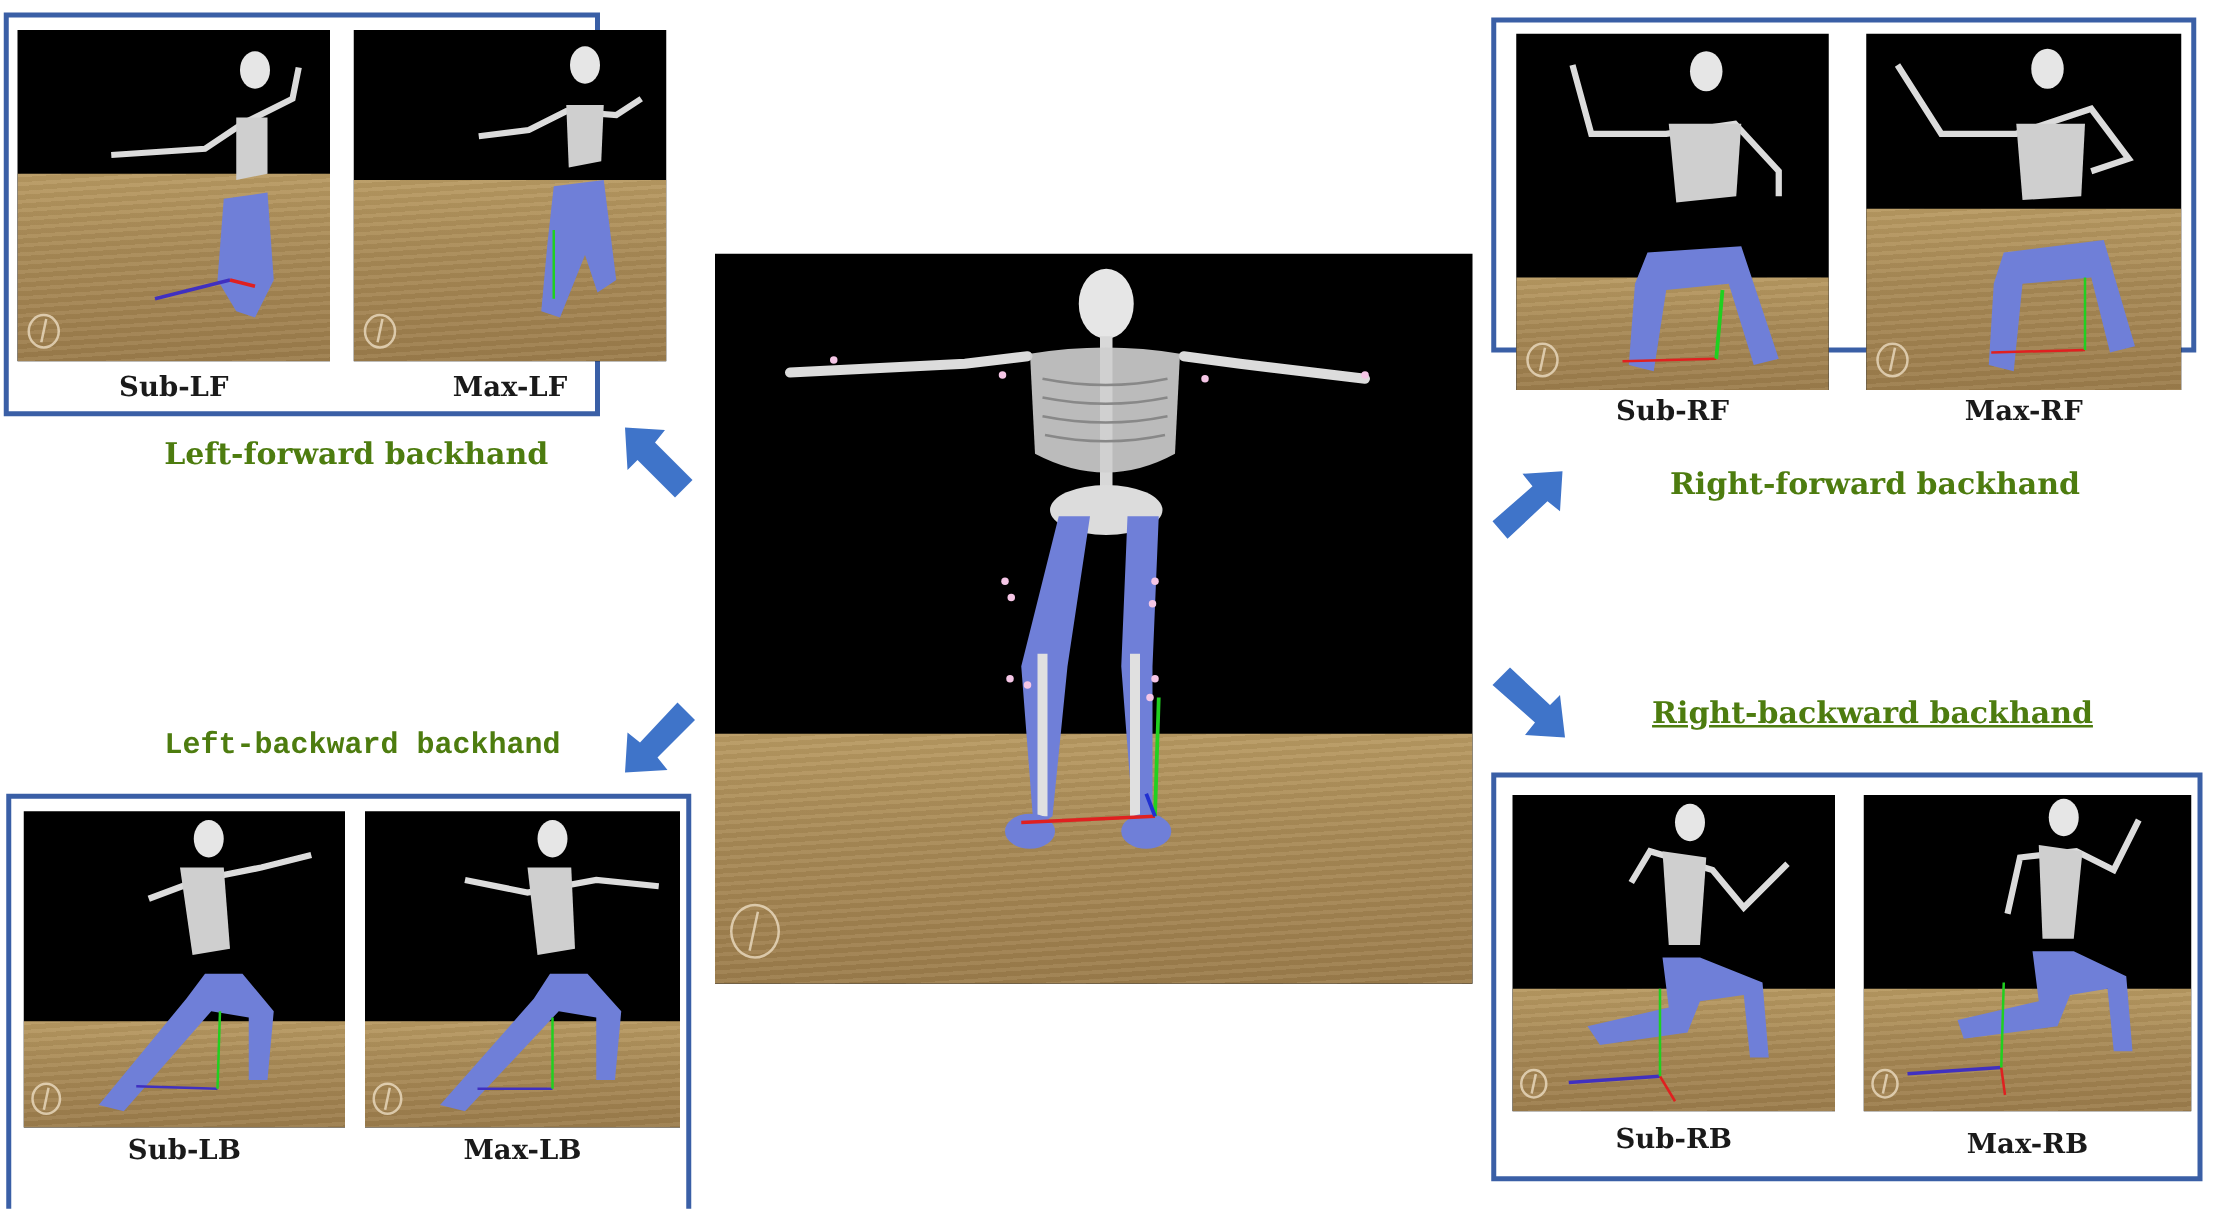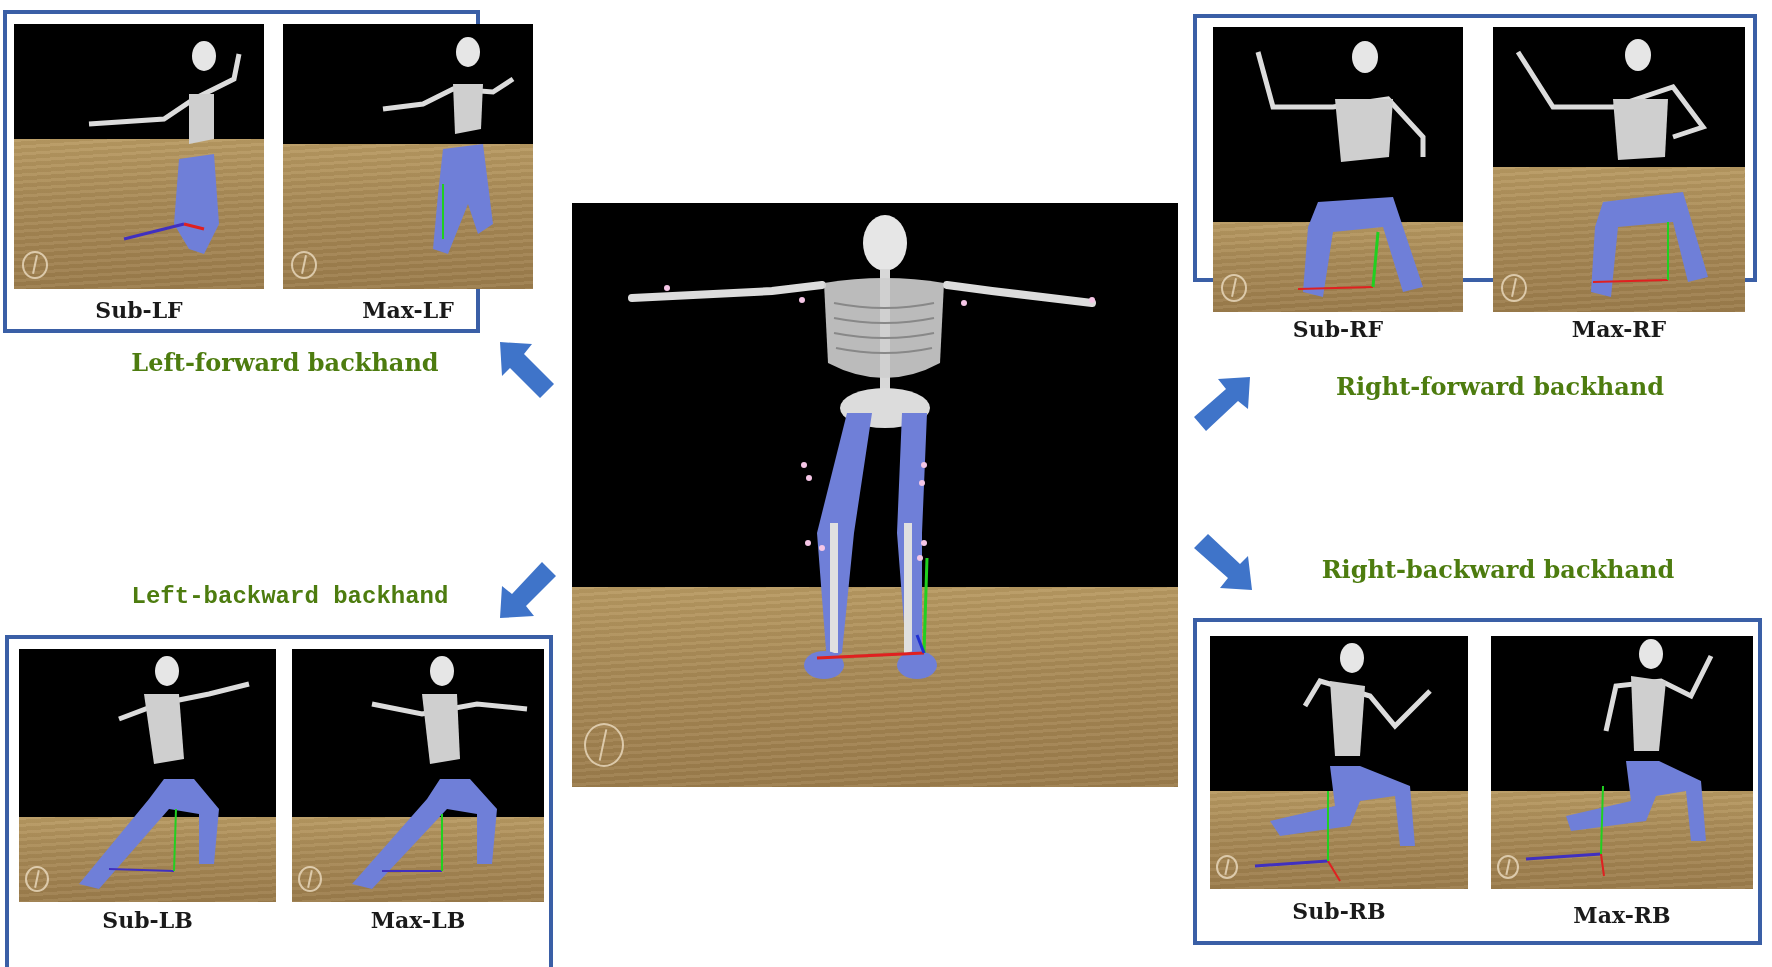--- a/index.html
+++ b/index.html
@@ -163,21 +163,21 @@
     </svg>
     <div class="logo" style="left:6px;bottom:10px;width:20px;height:22px;"></div>
   </div>
   <div class="sub-label" style="left:10px;top:268px;width:257px;">Sub-LB</div>
   <div class="sub-label" style="left:283px;top:268px;width:252px;">Max-LB</div>
 </div>
 
 <svg class="arrow" style="left:1190px;top:530px;width:64px;height:62px;" viewBox="0 0 64 62">
   <polygon points="62,60 30,58 38,48 4,18 18,4 50,34 58,26" fill="#3f74c9"></polygon>
 </svg>
-<div class="caption" style="left:1268px;top:555px;width:460px;">Right-backward backhand</div>
+<div class="caption" style="left:1268px;top:555px;width:460px;text-decoration:underline;">Right-backward backhand</div>
 <div class="panel-box" style="left:1193px;top:618px;width:569px;height:327px;">
   <div class="scene" style="left:13px;top:14px;width:258px;height:253px;">
     <div class="floor" style="height:98px;"></div>
     <svg viewBox="0 0 258 253">
       <ellipse cx="142" cy="22" rx="12" ry="15" fill="#e6e6e6"></ellipse>
       <path d="M95 70 L110 45 L160 60 L185 90 L220 55" stroke="#dcdcdc" stroke-width="5" fill="none"></path>
       <path d="M120 45 L155 50 L150 120 L125 120 Z" fill="#cfcfcf"></path>
       <path d="M120 130 L150 130 L200 150 L205 210 L190 210 L185 160 L150 165 L140 190 L70 200 L60 185 L125 170 Z" fill="#6f7fd8"></path>
       <line x1="45" y1="230" x2="118" y2="225" stroke="#4030c0" stroke-width="3"></line>
       <line x1="118" y1="225" x2="130" y2="245" stroke="#e02020" stroke-width="2"></line>

